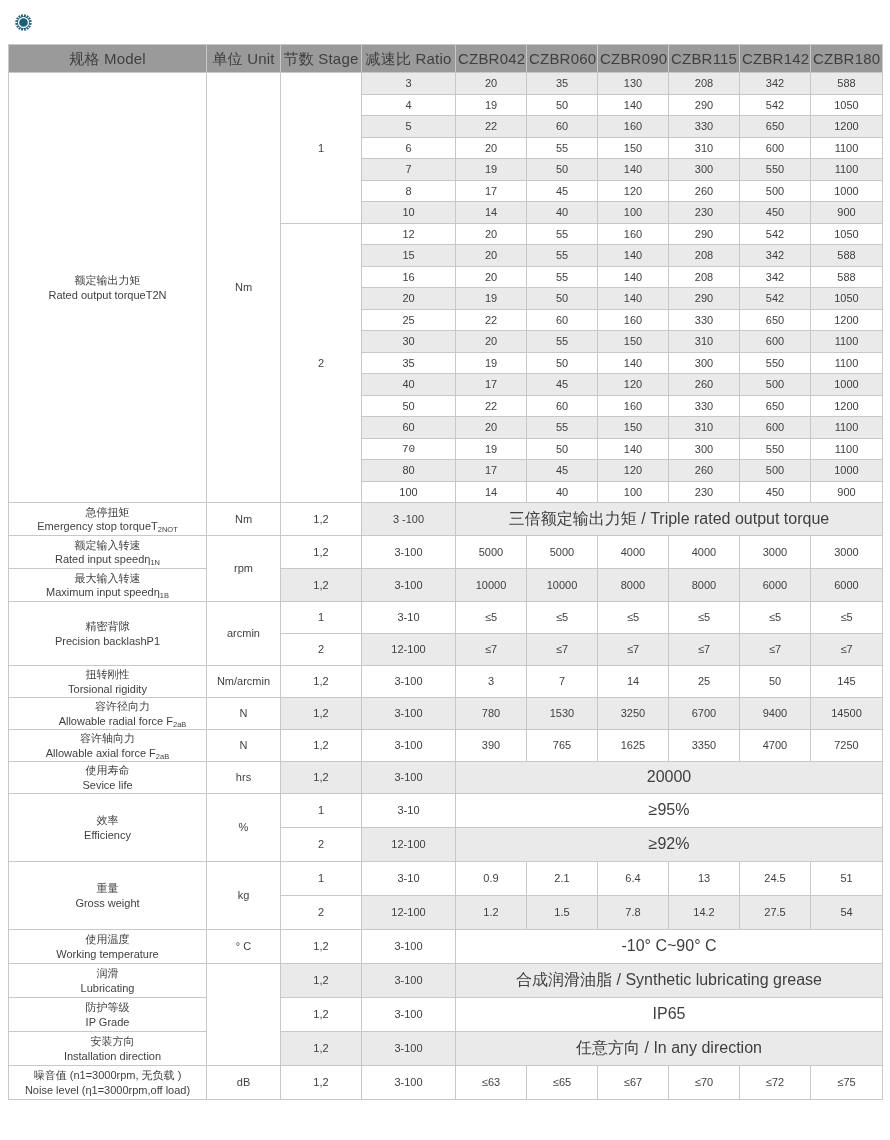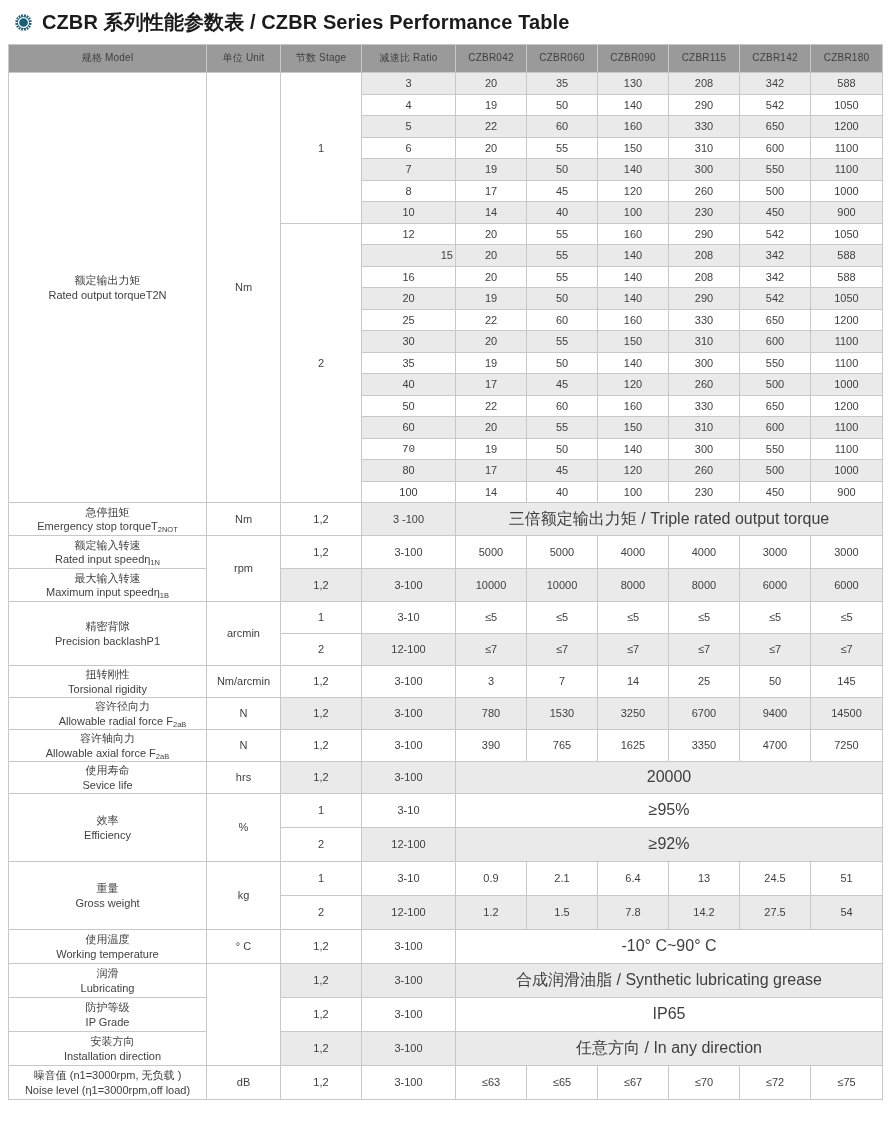--- a/index.html
+++ b/index.html
@@ -33,21 +33,21 @@
     text-align:center;
     vertical-align:middle;
     line-height:1.28;
     color:#3f3f3f;
     font-weight:normal;
   }
   thead th{
     background:#9a9a9a;
     color:#ffffff;
     height:27px;
-    font-size:10px;
+    font-size:15px;
     border:1px solid #8d8d8d;
     letter-spacing:.2px;
   }
   td.band{background:#eaeaea;}
   td.rowlabel{
     font-size:11px;line-height:1.42;padding:3px 4px;
   }
   td.rowlabel .cn{display:block;}
   td.rowlabel .en{display:block;}
   sub{font-size:7.5px;vertical-align:baseline;position:relative;top:2px;letter-spacing:0;}
@@ -77,21 +77,20 @@
         <line x1="2.4" y1="27.5" x2="7.6" y2="25.5"></line>
         <line x1="32.4" y1="14.5" x2="37.6" y2="12.5"></line>
         <line x1="2.4" y1="12.5" x2="7.6" y2="14.5"></line>
         <line x1="32.4" y1="25.5" x2="37.6" y2="27.5"></line>
         <line x1="12.5" y1="37.6" x2="14.5" y2="32.4"></line>
         <line x1="25.5" y1="7.6" x2="27.5" y2="2.4"></line>
       </g>
       <circle cx="20" cy="20" r="10.5" fill="none" stroke="#ffffff" stroke-width="2.6"></circle>
       <circle cx="20" cy="20" r="5" fill="#1d5e78"></circle>
     </svg>
-    <span class="title-text">CZBR 系列性能参数表 / CZBR Series Performance Table</span>
   </div>
 
   <table class="spec">
     <colgroup>
       <col style="width:198px">
         <col style="width:74px">
         <col style="width:81px">
         <col style="width:94px">
       <col style="width:71px">
         <col style="width:71px">
@@ -188,21 +187,21 @@
           <td rowspan="13">2</td>
           <td style="height: 20.5px;">12</td>
           <td>20</td>
           <td>55</td>
           <td>160</td>
           <td>290</td>
           <td>542</td>
           <td>1050</td>
         </tr>
         <tr>
-          <td class="band" style="height: 20.5px; text-align: right;">15</td>
+          <td class="band" style="height: 20.5px;">15</td>
           <td class="band">20</td>
           <td class="band">55</td>
           <td class="band">140</td>
           <td class="band">208</td>
           <td class="band">342</td>
           <td class="band">588</td>
         </tr>
         <tr>
           <td style="height: 20.5px;">16</td>
           <td>20</td>

